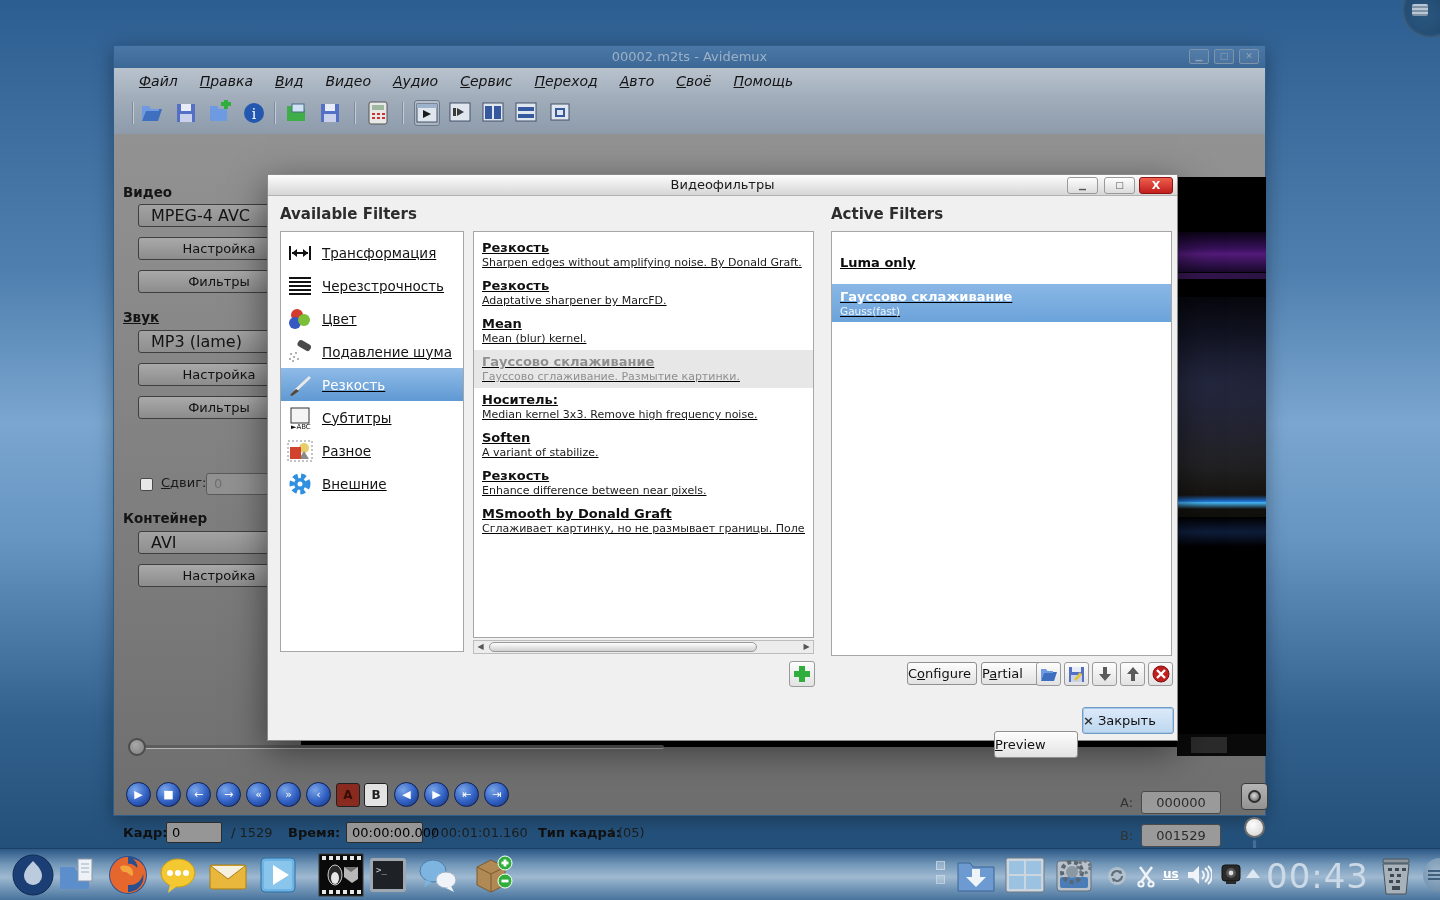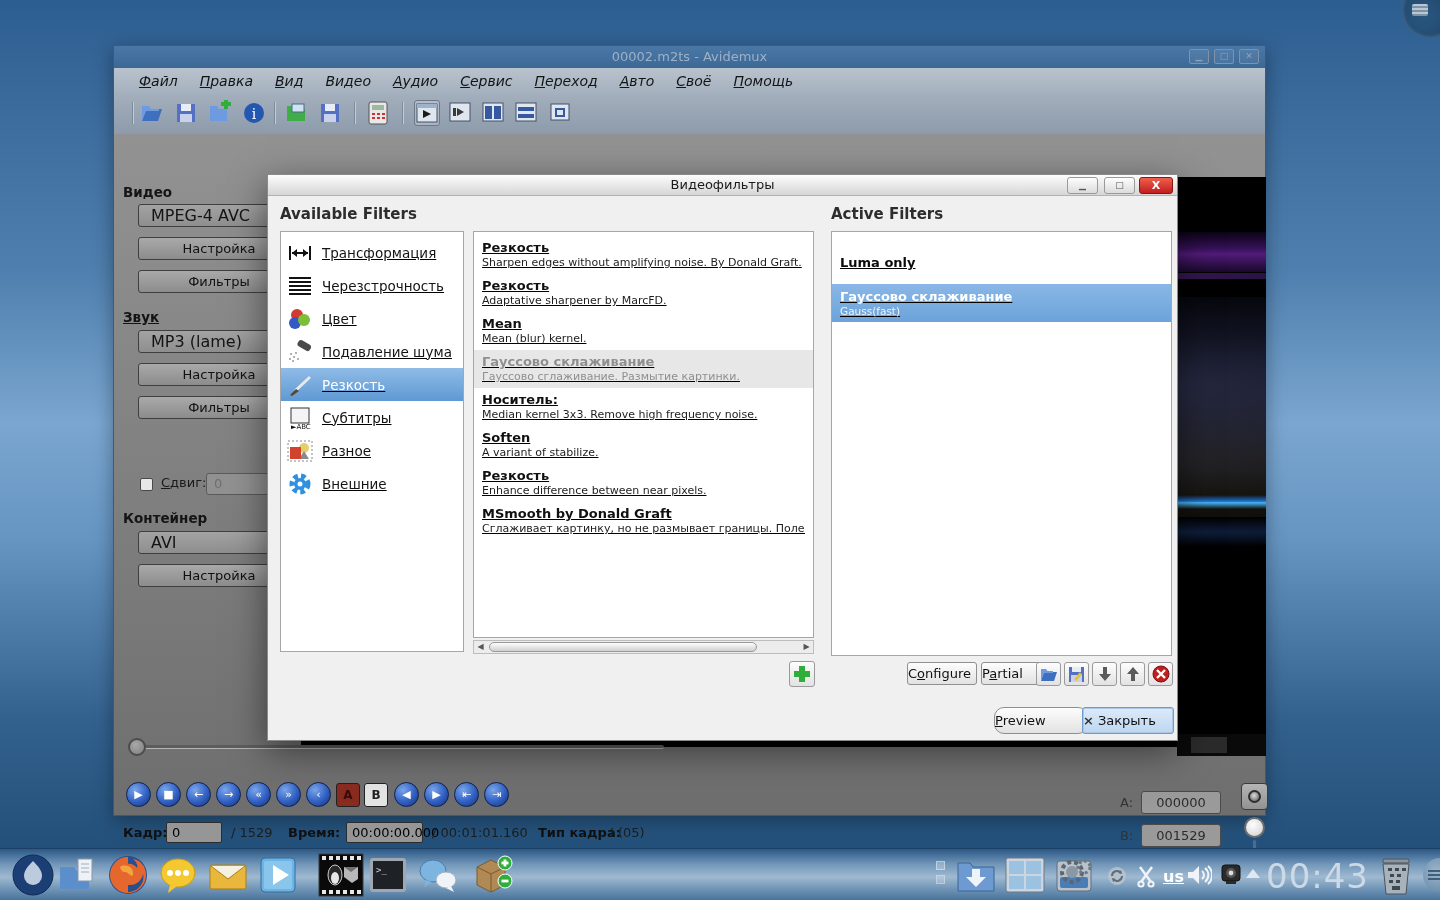--- a/index.html
+++ b/index.html
@@ -109,21 +109,21 @@
   .dlg-btn { height:23px; border:1px solid #8f8f8f; border-radius:3px; background:linear-gradient(180deg,#fdfdfd,#e2e2e2);
     font-size:13px; color:#111; line-height:21px; }
   .ic-btn { width:25px; height:24px; border:1px solid #9a9a9a; border-radius:3px;
     background:linear-gradient(180deg,#fdfdfd,#e2e2e2); display:flex; align-items:center; justify-content:center; }
   #btn-close { background:linear-gradient(180deg,#ddeafa,#bdd7f0); border:1px solid #6f9cc8; box-shadow:0 0 0 1px #a9c8e6 inset; }
 
   
   #taskbar { left:0; top:848px; width:1440px; height:52px; border-top:1px solid #1d3f63;
     background:linear-gradient(180deg,#2b5887 0%,#7297b8 30%,#9fb9d1 55%,#6d92b4 80%,#49739c 100%); }
   .tk-ic { top:4px; width:44px; height:44px; }
-  .tray-txt { color:#fff; font-size:16px; font-weight:bold;text-decoration:underline; }
+  .tray-txt { color:#fff; font-size:12px; font-weight:bold;text-decoration:underline; }
   #clock { left:1266px; top:7px; font-size:34px; color:#ccd9e6; letter-spacing:1px; }
   #cashew-bottom { right:-17px; top:9px; width:34px; height:34px; border-radius:50%;
     background:radial-gradient(circle at 40% 40%,#9db6cc,#5c7f9f); }
   #cashew-bottom .lines { position:absolute; left:5px; top:12px; width:12px; height:10px;
     background:repeating-linear-gradient(180deg,#3f5f7c 0 2px,transparent 2px 4px); }
   svg { display:block; }
 </style>
 </head>
 <body>
 
@@ -494,21 +494,21 @@
           <path d="M6 15h4V8h4L8 1 2 8h4z" fill="#5a5a5a"></path>
         </svg>
       </div>
     <div class="ic-btn abs" style="left:880px;top:487px;">
       <svg width="18" height="18" viewBox="0 0 18 18">
           <circle cx="9" cy="9" r="8" fill="#c11e1e" stroke="#7e1010"></circle>
           <path d="M5 5l8 8M13 5l-8 8" stroke="#fff" stroke-width="2.4"></path>
         </svg>
       </div>
 
-    <div class="dlg-btn abs" style="left:726px;top:532px;width:94px;height:27px;line-height:25px;border-radius:10px;"><u>P</u>review</div>
+    <div class="dlg-btn abs" style="left:726px;top:556px;width:84px;height:27px;line-height:25px;"><u>P</u>review</div>
     <div class="dlg-btn abs" id="btn-close" style="left:814px;top:532px;width:92px;height:27px;line-height:25px;">
       <span style="font-weight:bold;color:#333;margin-right:4px;">×</span><span>Закрыть</span>
     </div>
   </div>
 
   <div id="taskbar" class="abs">
     <div class="tk-ic abs" style="left:11px;">
       <svg width="44" height="44" viewBox="0 0 44 44">
           <circle cx="22" cy="22" r="20" fill="#1b3f75" stroke="#0e2a52"></circle>
           <path d="M22 8c6 6 9 10 9 15a9 9 0 1 1-18 0c0-5 3-9 9-15z" fill="#d8e4f0" opacity=".85"></path>

